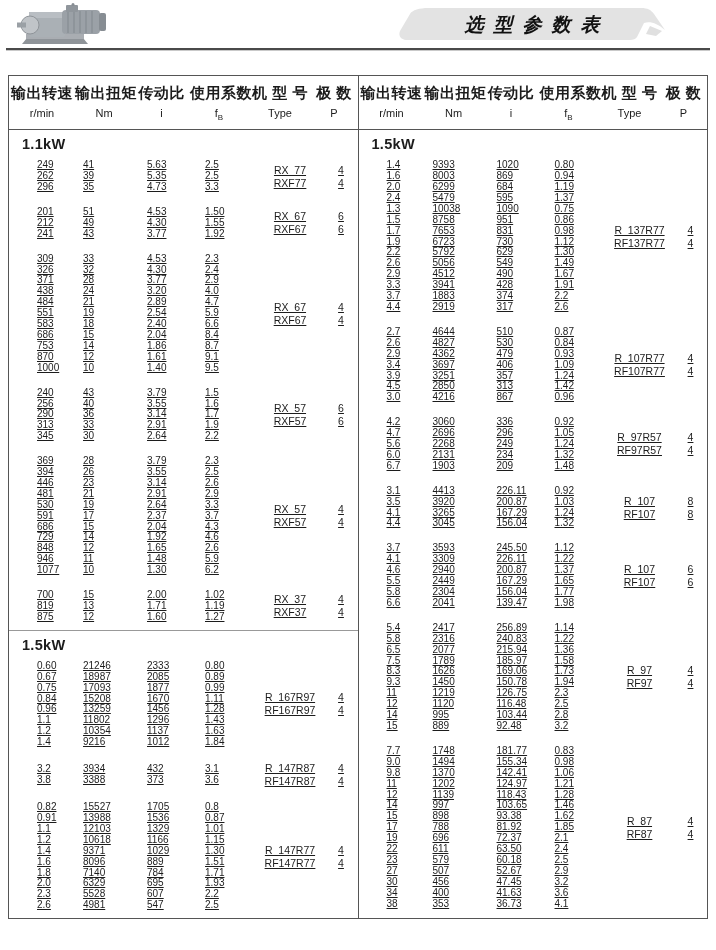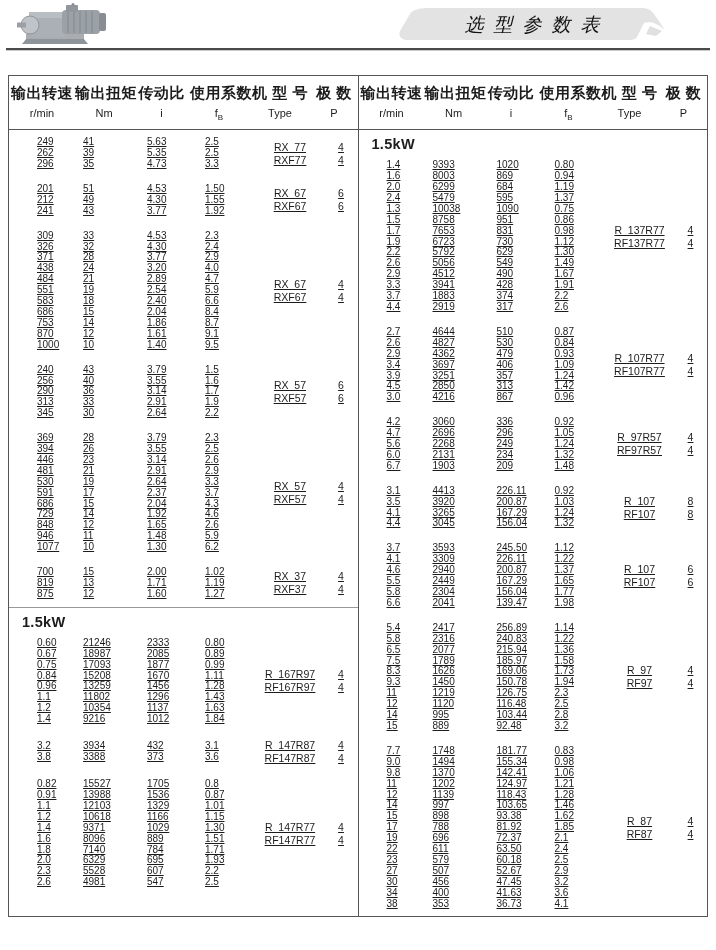--- a/index.html
+++ b/index.html
@@ -8,21 +8,21 @@
     font-family:"Liberation Sans","DejaVu Sans",sans-serif;color:#1c1c1c;
     -webkit-font-smoothing:antialiased;
   }
   
   .page-header{position:absolute;top:0;left:0;width:716px;height:50px;}
   .motor-art{position:absolute;left:16px;top:3px;width:100px;height:44px;}
   .title-banner{position:absolute;left:398px;top:7px;width:268px;height:34px;}
   .title-banner svg{position:absolute;left:0;top:0;}
   .title-text{
     position:absolute;left:34px;top:5px;width:210px;text-align:center;
-    font-size:19px;font-weight:normal;font-style:italic;letter-spacing:10px;color:#111;
+    font-size:19px;font-weight:bold;font-style:italic;letter-spacing:10px;color:#111;
     white-space:nowrap;
   }
   .header-rule{position:absolute;top:48px;left:6px;width:704px;height:2px;background:#4a4a4a;border-bottom:1px solid #c9c9c9;}
 
   
   .sel-table{
     position:absolute;top:75px;left:8px;width:700px;
     border:1.5px solid #555;display:flex;align-items:stretch;box-sizing:border-box;
   }
   .half{flex:1 1 50%;display:flex;flex-direction:column;min-width:0;}
@@ -111,20 +111,21 @@
         <div class="hc">
           <div class="hl">机 型 号</div>
           <div class="hu">Type</div>
         </div>
         <div class="hc">
           <div class="hl">极 数</div>
           <div class="hu">P</div>
         </div>
       </div>
     <div class="half-body">
+        <div class="kw-label">1.1kW</div>
         <div class="group">
           <div class="nums">
             <span class="cell">249</span>
             <span class="cell">41</span>
             <span class="cell">5.63</span>
             <span class="cell">2.5</span>
             <span class="cell">262</span>
             <span class="cell">39</span>
             <span class="cell">5.35</span>
             <span class="cell">2.5</span>

